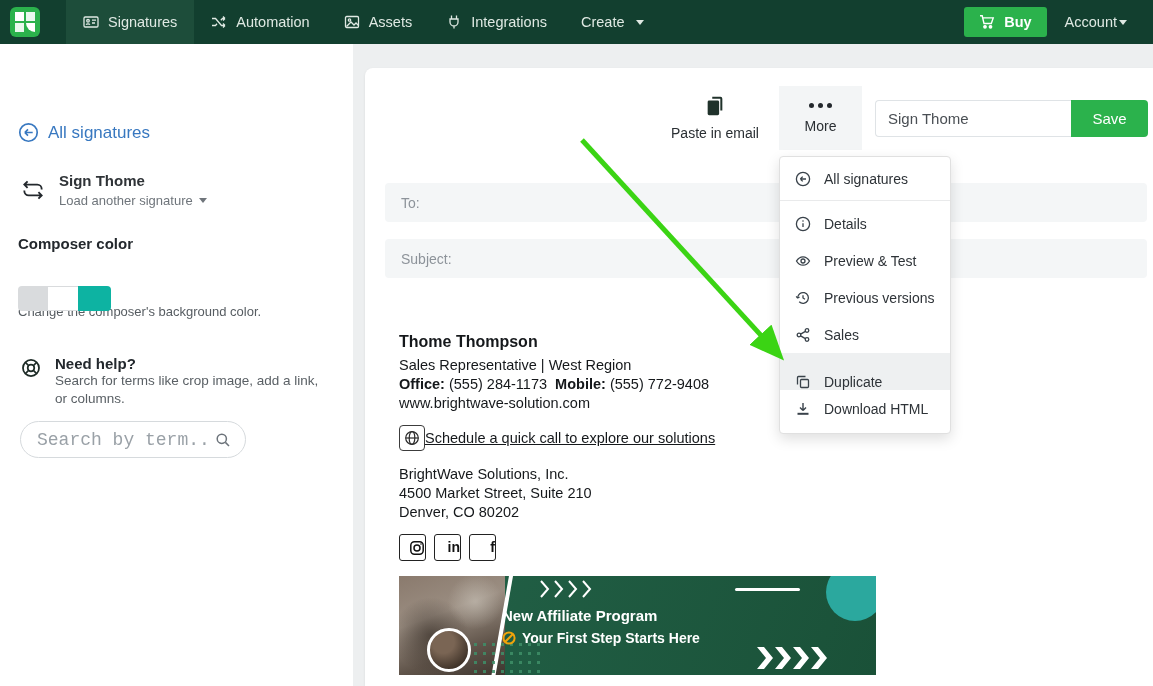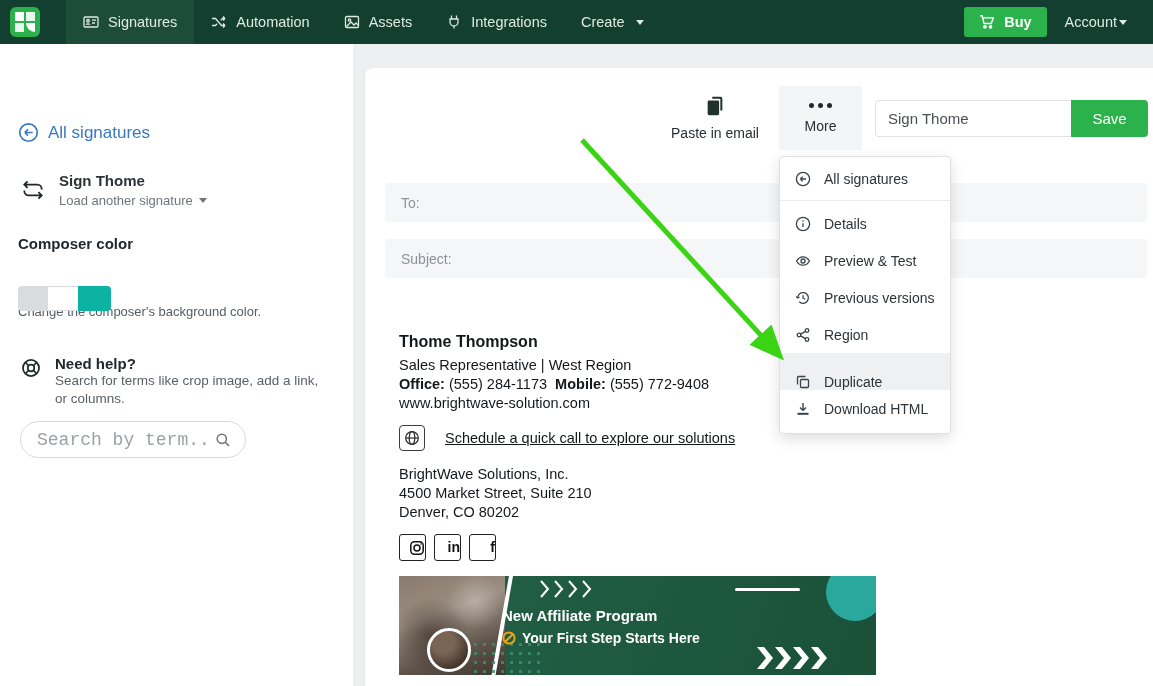--- a/index.html
+++ b/index.html
@@ -128,21 +128,21 @@
   .menu-item.first { height:43px; }
   .menu-item.highlight { background:#eef0f1;align-items:flex-end; }
   .menu-divider { height:1px; background:#e9eaeb; margin:0 0 4px 0; }
   .menu-item svg { color:#39424a; flex:0 0 auto; }
 
   
   .signature { position:absolute; left:34px; top:264px; width:490px; font-size:14.5px; line-height:19px; color:#15181b; }
   .sig-title-name { font-size:16px; font-weight:bold; margin-bottom:5px; }
   .sig-phones b, .sig-phones .b { font-weight:bold; }
   .sig-site { margin-bottom:12px; }
-  .cta-row { display:flex; align-items:center; gap:20px; margin-bottom:14px; }
+  .cta-row { display:flex; align-items:center; gap:0; margin-bottom:14px; }
   .globe-box {
     width:26px; height:26px; border:1px solid #3c3c3c; border-radius:4px;
     display:flex; align-items:center; justify-content:center; color:#2b2b2b;
   }
   .cta-link { color:#15181b; text-decoration:underline; cursor:pointer; }
   .company-block { margin-bottom:12px; }
   .socials { display:flex; gap:8px; margin-bottom:15px; }
   .soc {
     width:27px; height:27px; border:1.5px solid #222; border-radius:3px;
     display:flex; align-items:center; justify-content:flex-end; cursor:pointer;
@@ -441,21 +441,21 @@
     <span>Previous versions</span>
   </div>
 
   <div class="menu-item">
     <svg width="16" height="16" viewBox="0 0 16 16" fill="none" stroke="currentColor" stroke-width="1.3">
       <circle cx="12" cy="3.5" r="1.8"></circle>
         <circle cx="4" cy="8" r="1.8"></circle>
         <circle cx="12" cy="12.5" r="1.8"></circle>
       <path d="M5.6 7.1 10.4 4.4M5.6 8.9l4.8 2.7"></path>
     </svg>
-    <span>Region</span>
+    <span>Sales</span>
   </div>
 
   <div class="menu-item highlight">
     <svg width="16" height="16" viewBox="0 0 16 16" fill="none" stroke="currentColor" stroke-width="1.3">
       <rect x="5.5" y="5.5" width="8" height="8" rx="1"></rect>
       <path d="M2.5 10.5v-7a1 1 0 0 1 1-1h7"></path>
     </svg>
     <span>Duplicate</span>
   </div>
 

